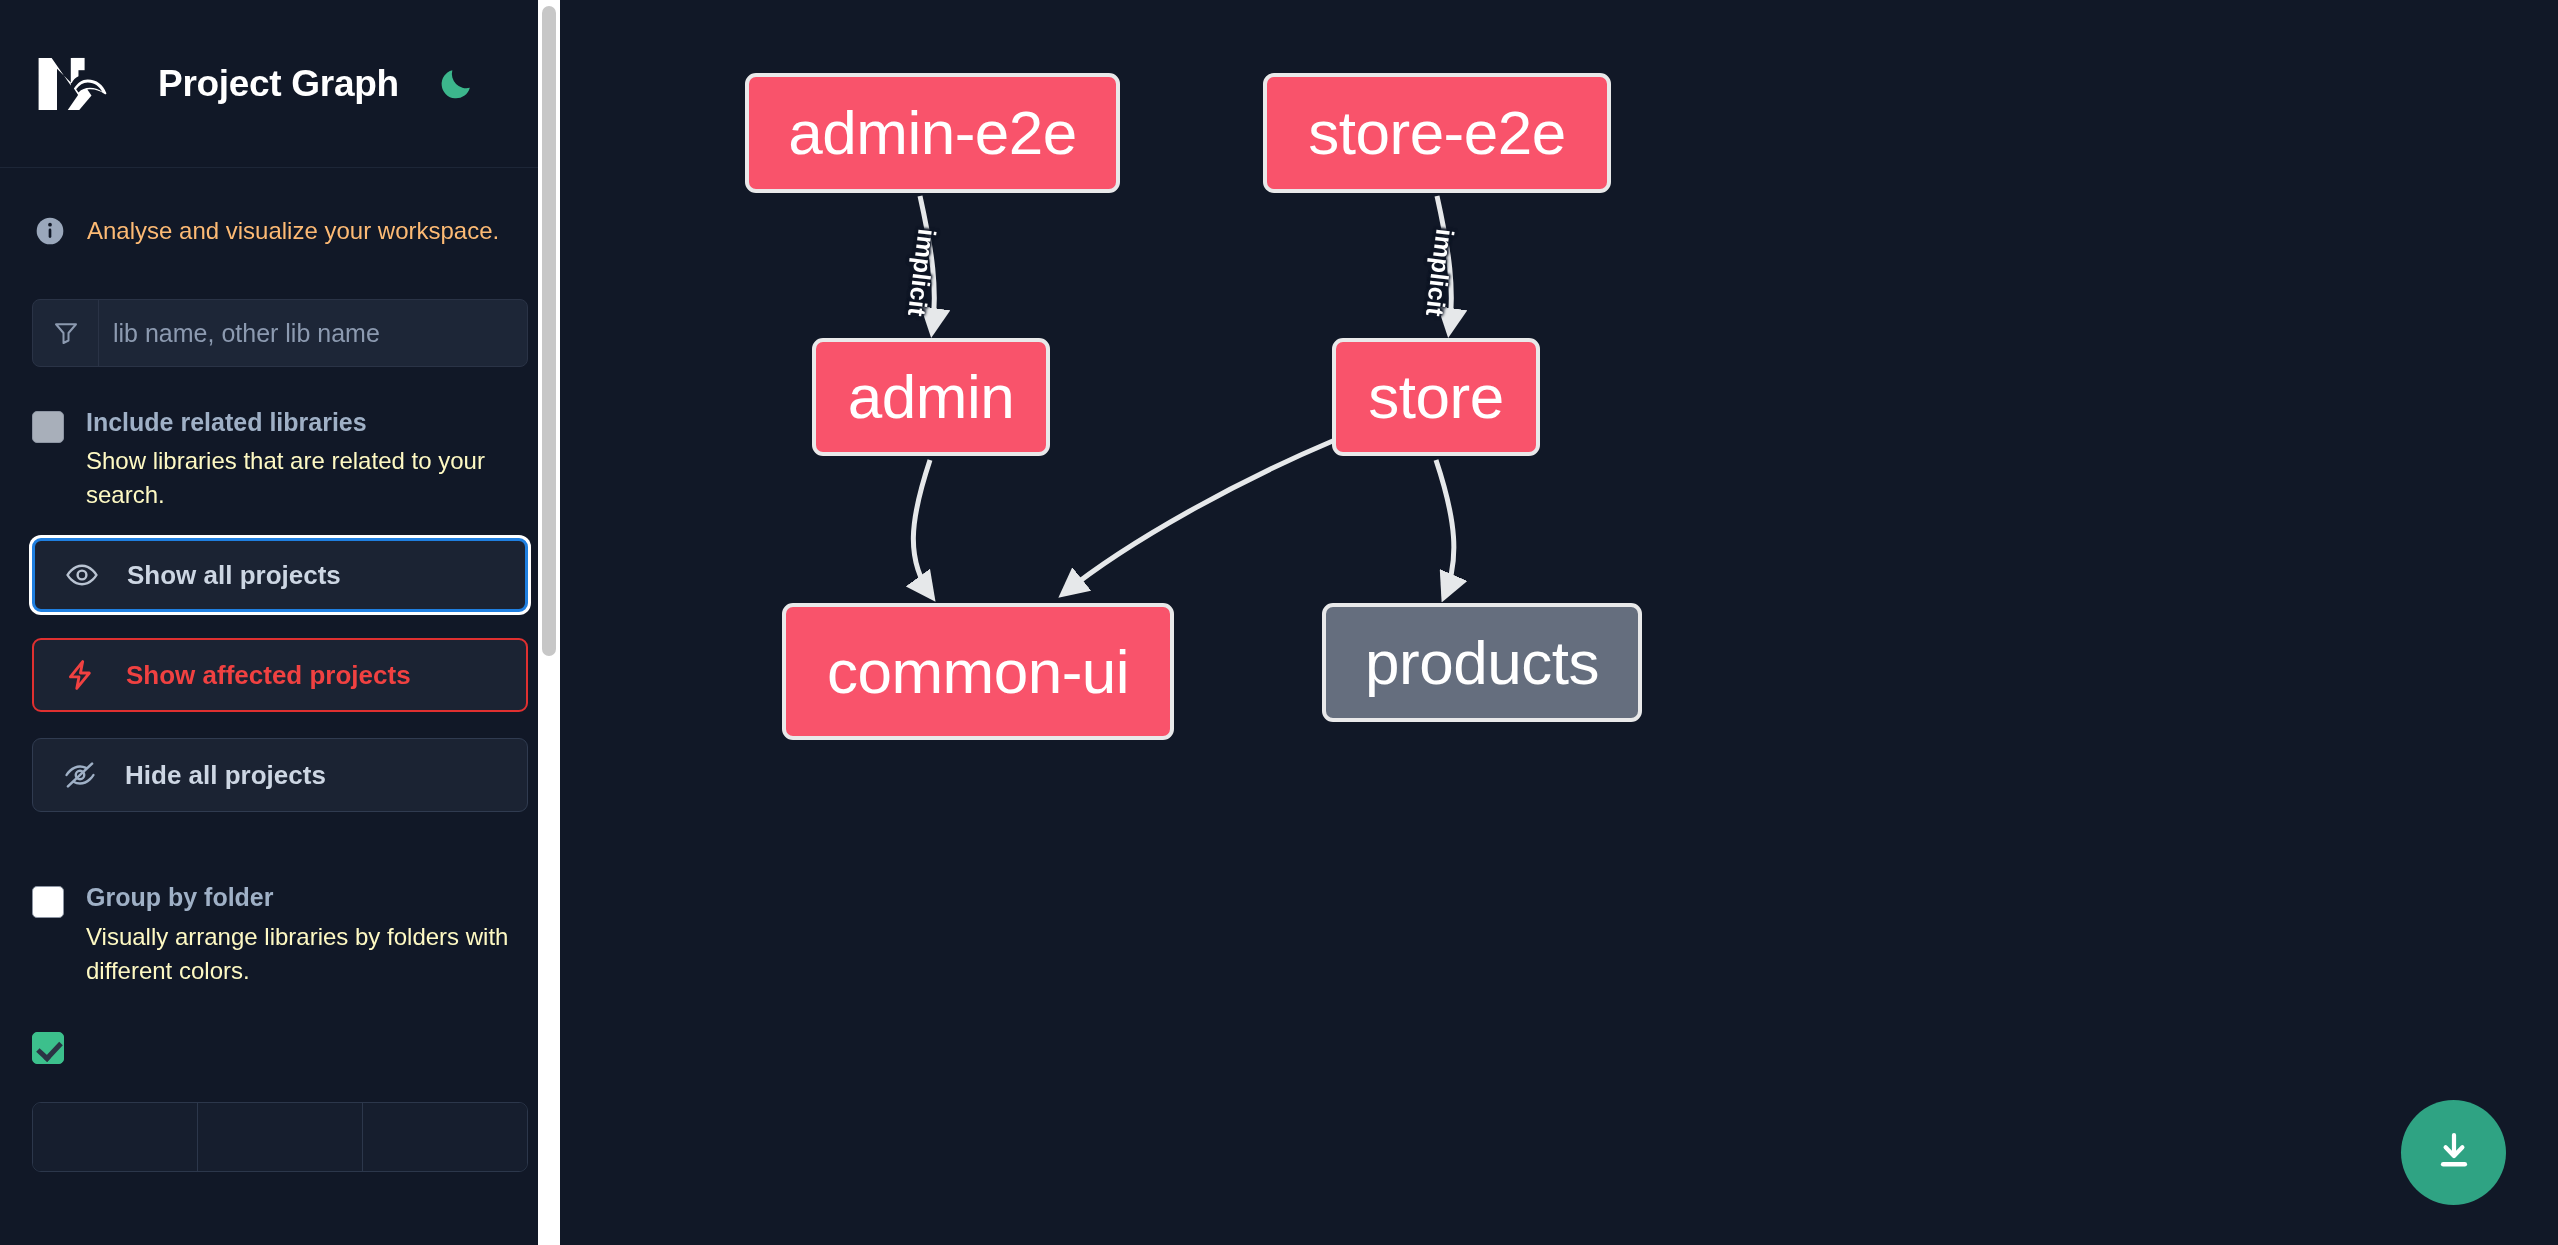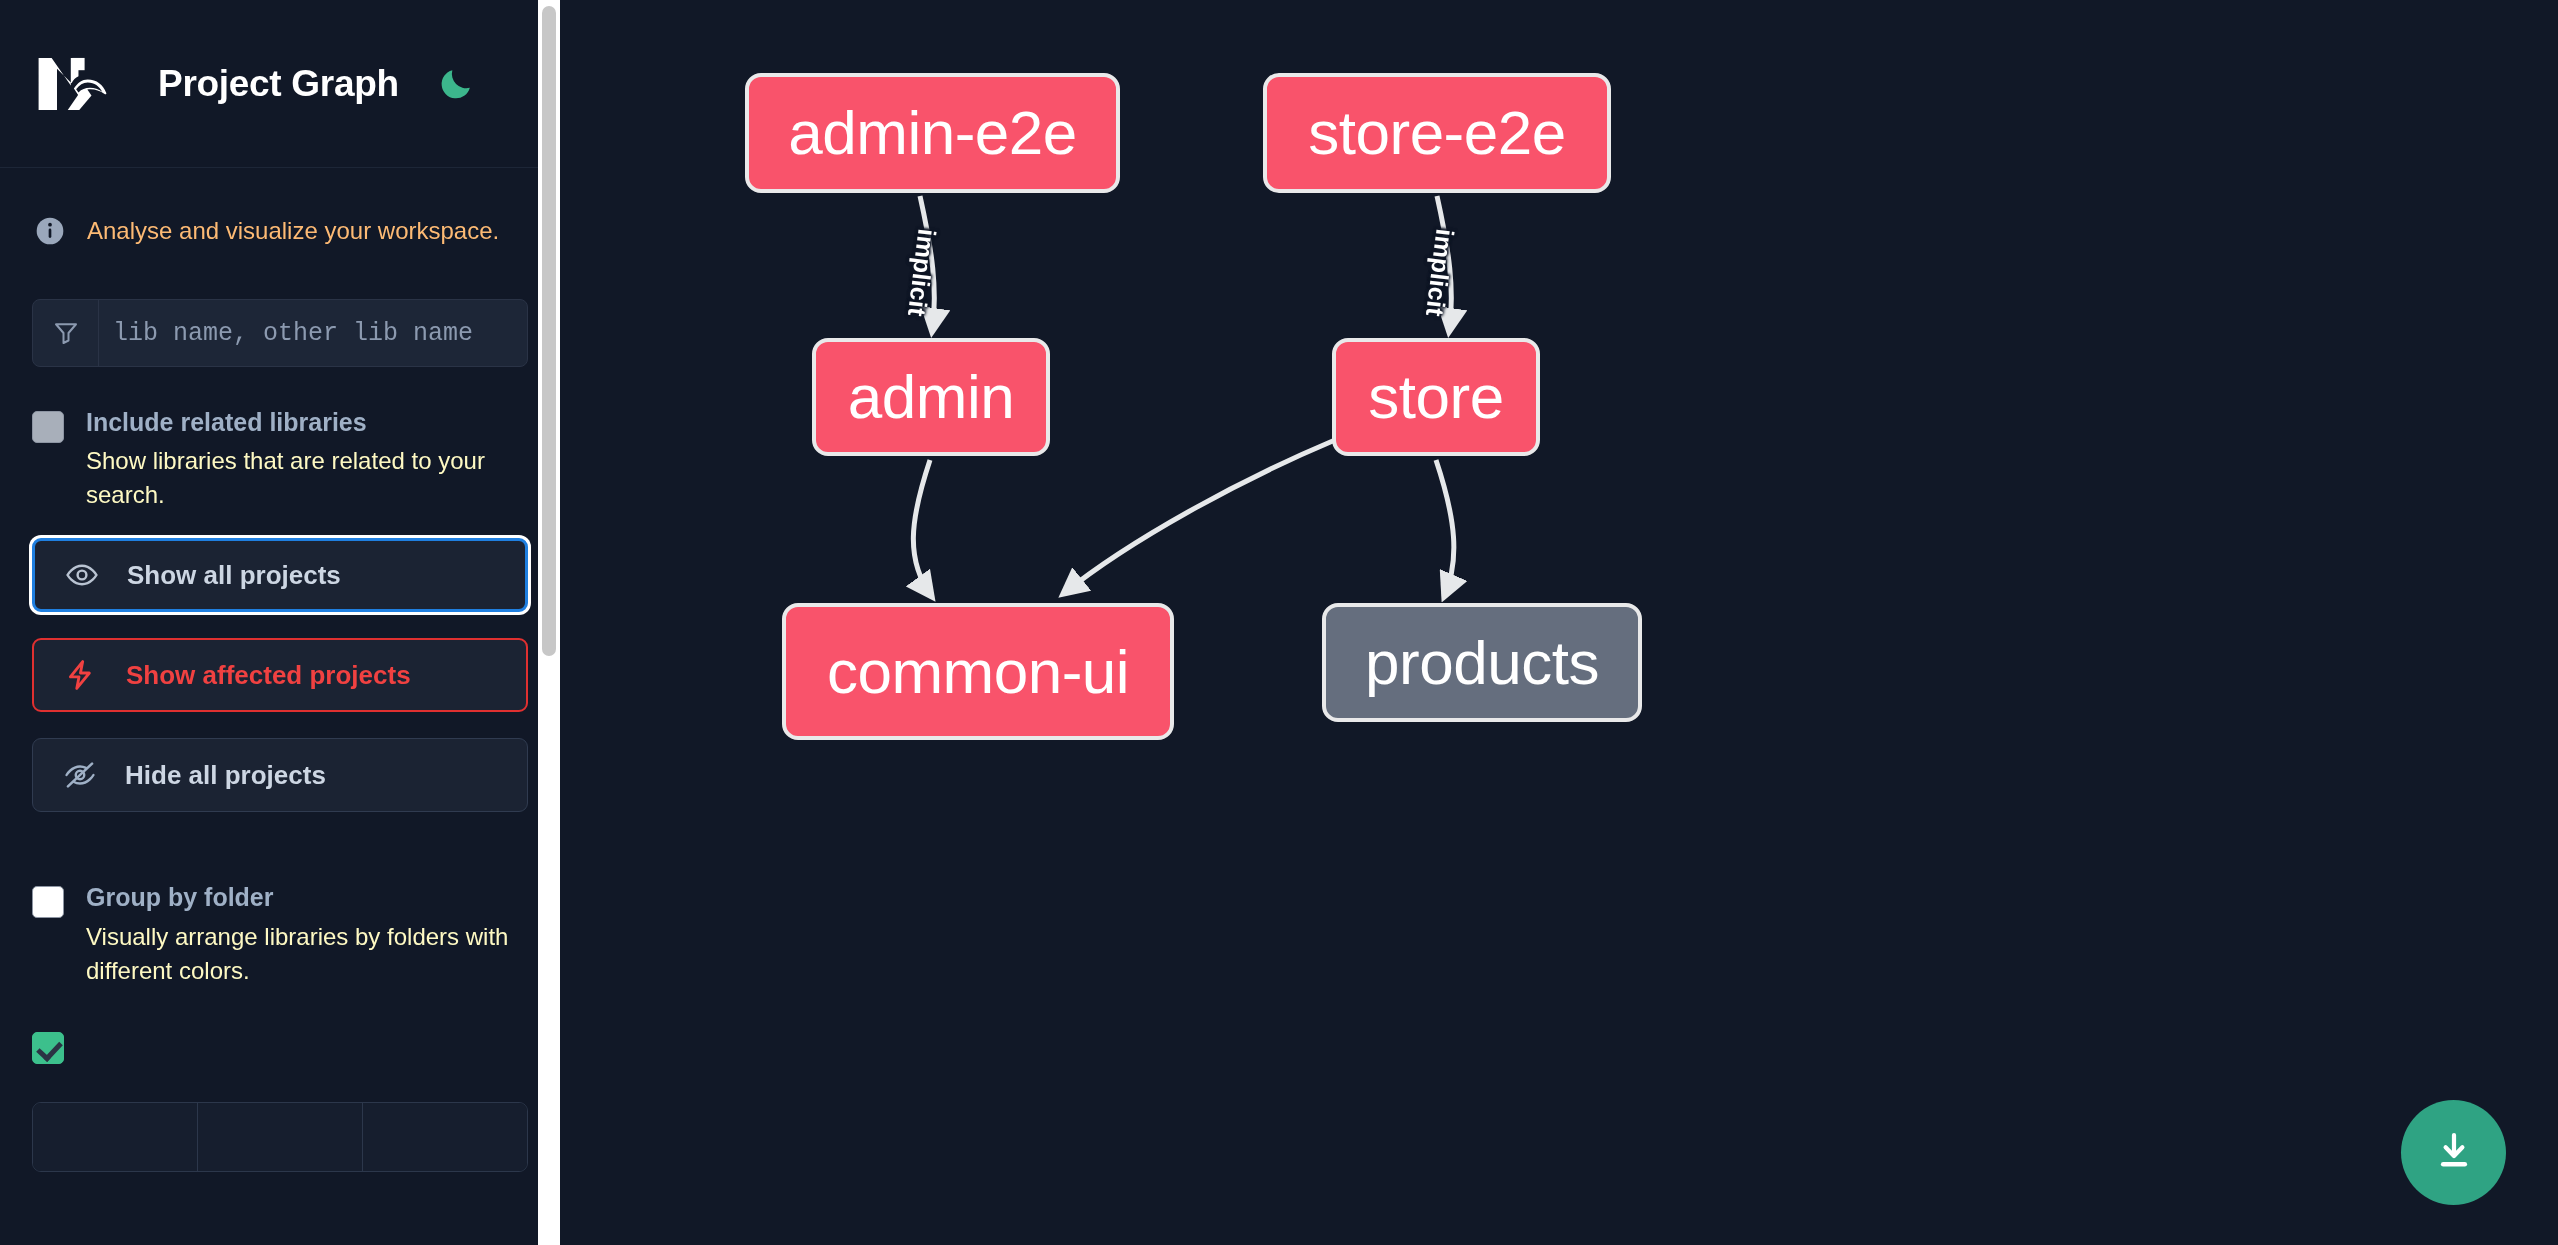--- a/index.html
+++ b/index.html
@@ -57,21 +57,21 @@
   }
   .filter-icon-wrap {
     width: 66px; flex: 0 0 66px;
     display: flex; align-items: center; justify-content: center;
     border-right: 1px solid #2a3346;
   }
   .filter-input {
     flex: 1 1 auto;
     background: transparent;
     border: 0; outline: none;
-    font-family: Liberation Mono, monospace;
+    font-family: Liberation Sans, sans-serif;
     font-size: 25px; color: #e5e5e5;
     padding: 16px 14px;
   }
   .filter-input::placeholder { color: #8c9ab0; }
 
   .check-row { display: flex; gap: 22px; margin-top: 40px; align-items: flex-start; }
   .cb {
     width: 32px; height: 32px; flex: 0 0 32px;
     border-radius: 5px; margin-top: 4px;
     position: relative;
@@ -143,21 +143,21 @@
   #graph {
     position: relative;
     flex: 1 1 auto; height: 1245px;
     background: #111827;
     overflow: hidden;
   }
   #graph-svg { position: absolute; inset: 0; width: 100%; height: 100%; }
   .node {
     position: absolute;
     display: flex; align-items: center; justify-content: center;
-    border-radius: 16px;
+    border-radius: 11px;
     border: 4px solid #e9e9ea;
     color: #ffffff;
     font-size: 0;
     cursor: pointer;
   }
   .node-label {
     font-size: 62px; font-weight: 400; color: #ffffff;
     letter-spacing: -0.5px; line-height: 1;
     font-family: "Liberation Sans", sans-serif;
   }

